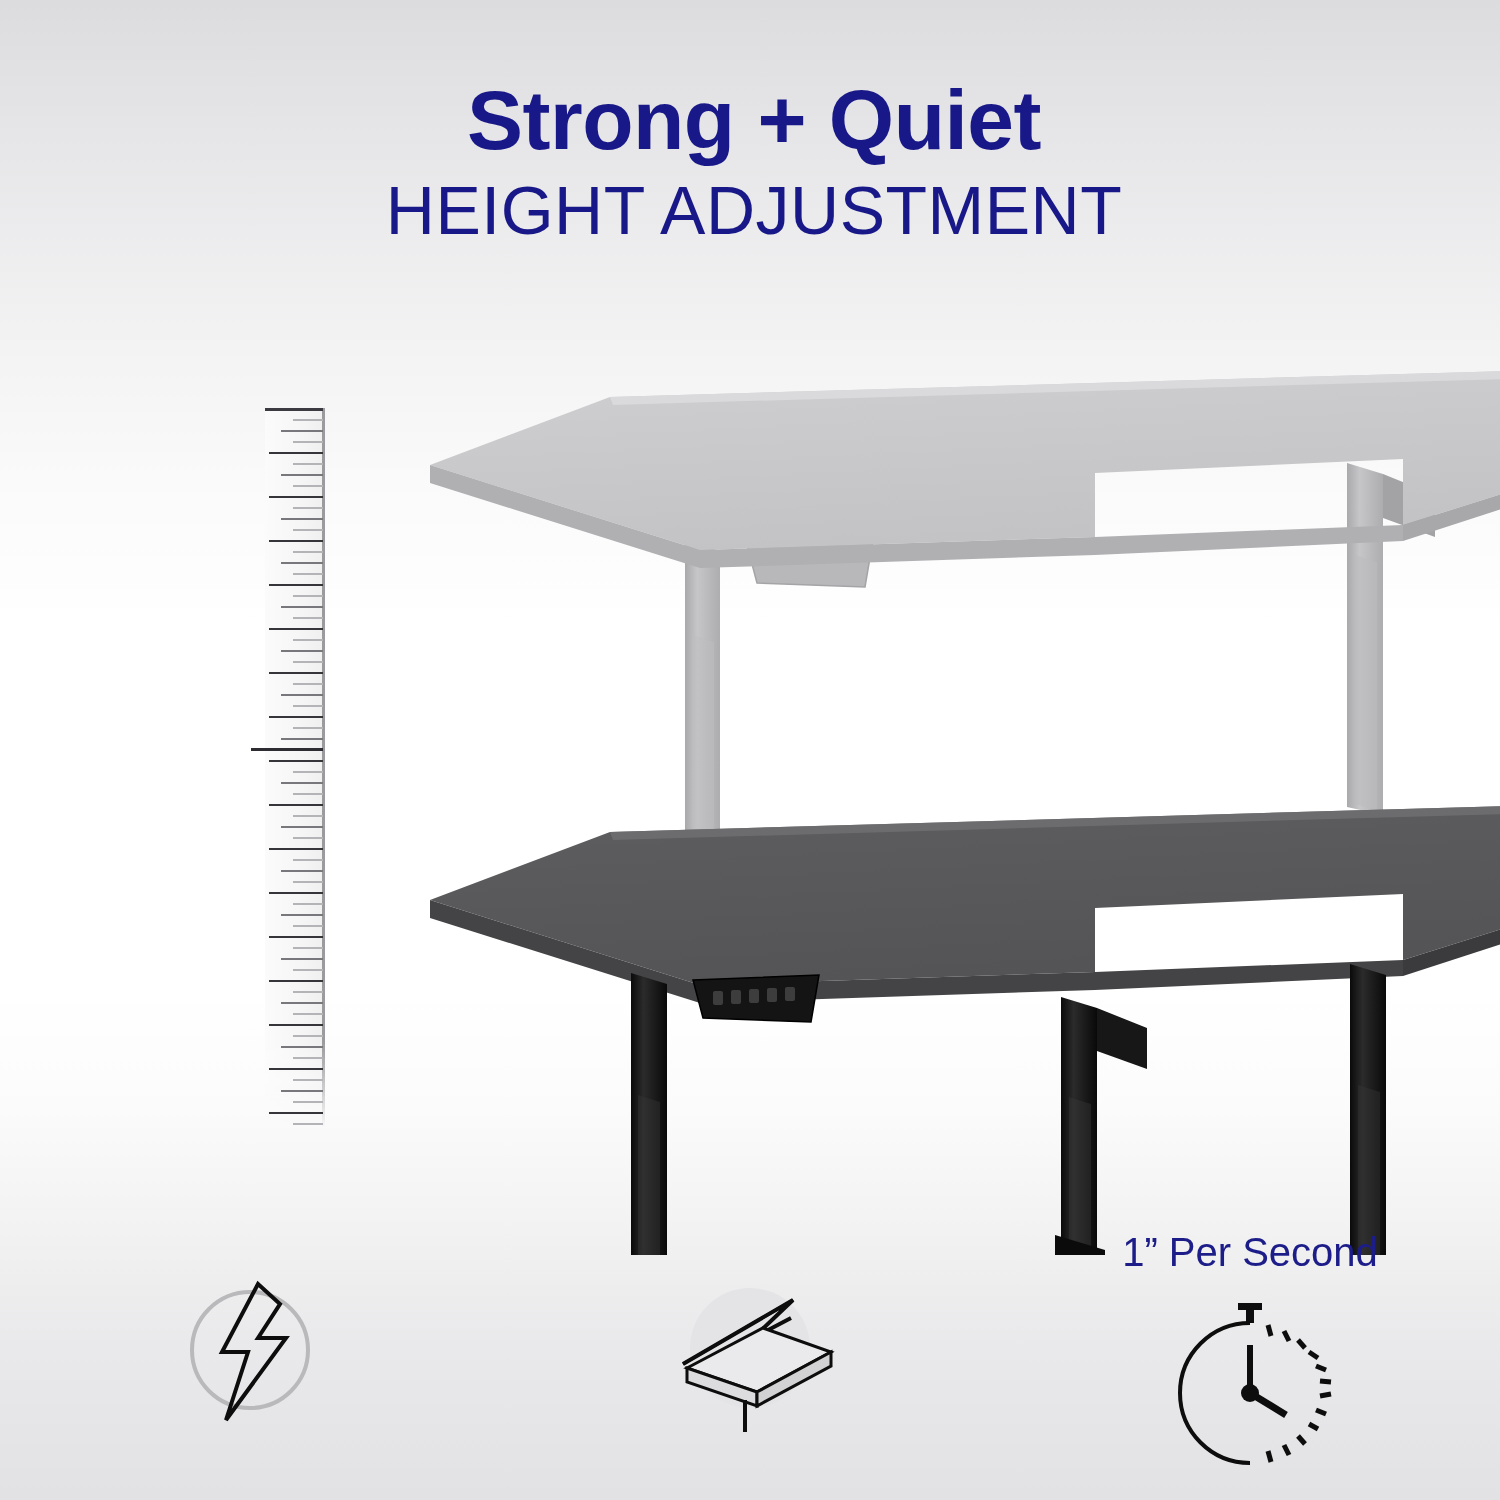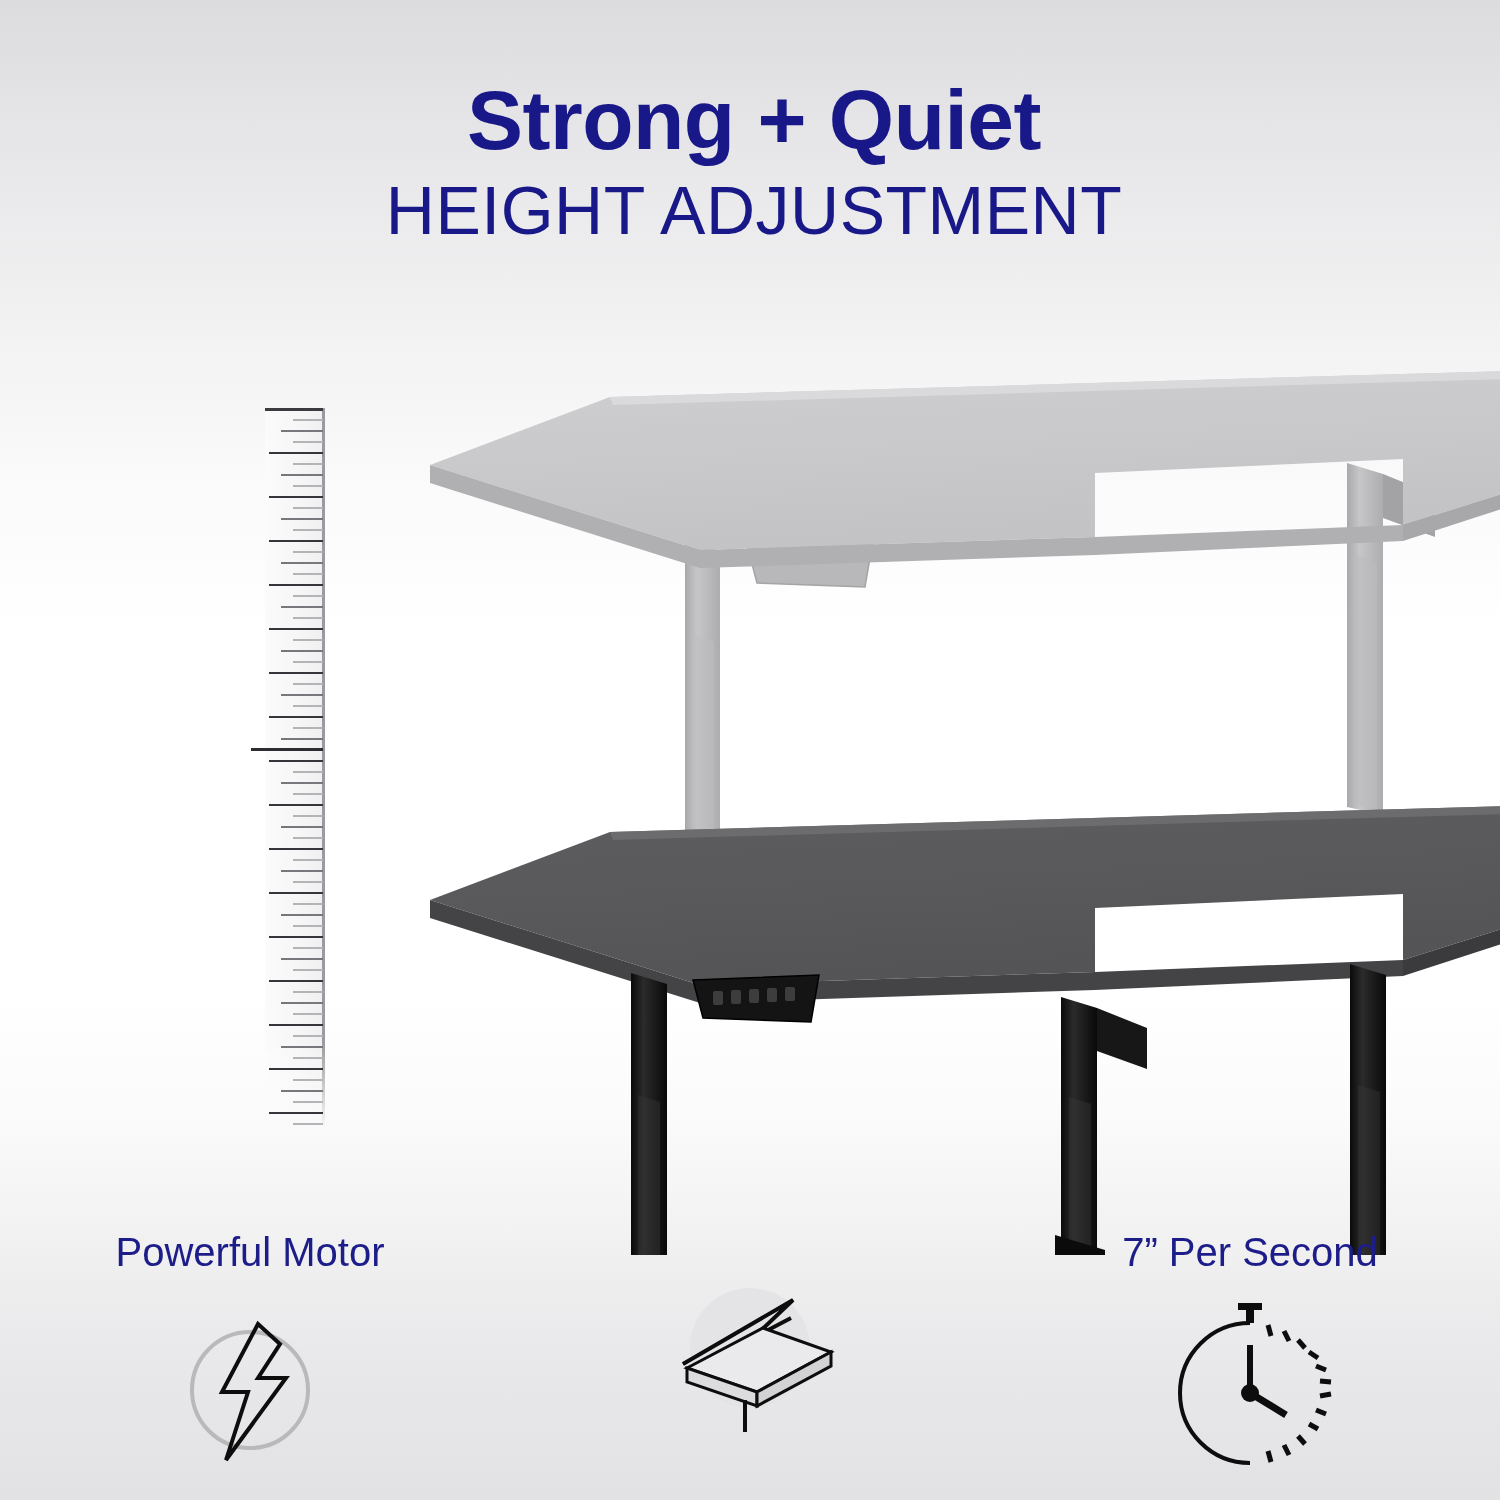--- a/index.html
+++ b/index.html
@@ -299,21 +299,20 @@
         <rect x="354" y="634" width="10" height="14" rx="2"></rect>
         <rect x="372" y="633" width="10" height="14" rx="2"></rect>
         <rect x="390" y="632" width="10" height="14" rx="2"></rect>
       </g>
     </g>
   </svg>
 
   <div class="features">
 
     <div class="feature">
-      <div class="feature-label">Powerful Motor</div>
       <div class="feature-icon">
         <svg width="180" height="175" viewBox="0 0 180 175">
           <circle cx="90" cy="90" r="58" fill="none" stroke="#b9b9bb" stroke-width="4"></circle>
           <path d="M98,24 L62,92 L88,92 L66,160 L126,78 L98,78 L120,44 Z" fill="none" stroke="#0d0d0d" stroke-width="4" stroke-linejoin="miter"></path>
         </svg>
       </div>
     </div>
 
     <div class="feature">
       <div class="feature-icon">
@@ -326,21 +325,21 @@
           <path d="M42,108 L118,68 L186,92 L112,132 Z" fill="#eaeaec" stroke="#0d0d0d" stroke-width="3"></path>
           <path d="M42,108 L42,122 L112,146 L112,132 Z" fill="#dcdcde" stroke="#0d0d0d" stroke-width="3"></path>
           <path d="M112,132 L112,146 L186,106 L186,92 Z" fill="#d2d2d4" stroke="#0d0d0d" stroke-width="3"></path>
 
           <path d="M100,140 L100,172" stroke="#0d0d0d" stroke-width="4" fill="none"></path>
         </svg>
       </div>
     </div>
 
     <div class="feature">
-      <div class="feature-label">7” Per Second</div>
+      <div class="feature-label">1” Per Second</div>
       <div class="feature-icon">
         <svg width="200" height="190" viewBox="0 0 200 190">
 
           <rect x="88" y="10" width="24" height="7" fill="#0d0d0d"></rect>
           <rect x="96" y="14" width="8" height="16" fill="#0d0d0d"></rect>
 
           <path d="M100,30 A70,70 0 1,0 100,170" fill="none" stroke="#0d0d0d" stroke-width="4"></path>
 
           <g stroke="#0d0d0d" stroke-width="5" fill="none">
             <line x1="118" y1="32" x2="121" y2="43"></line>

